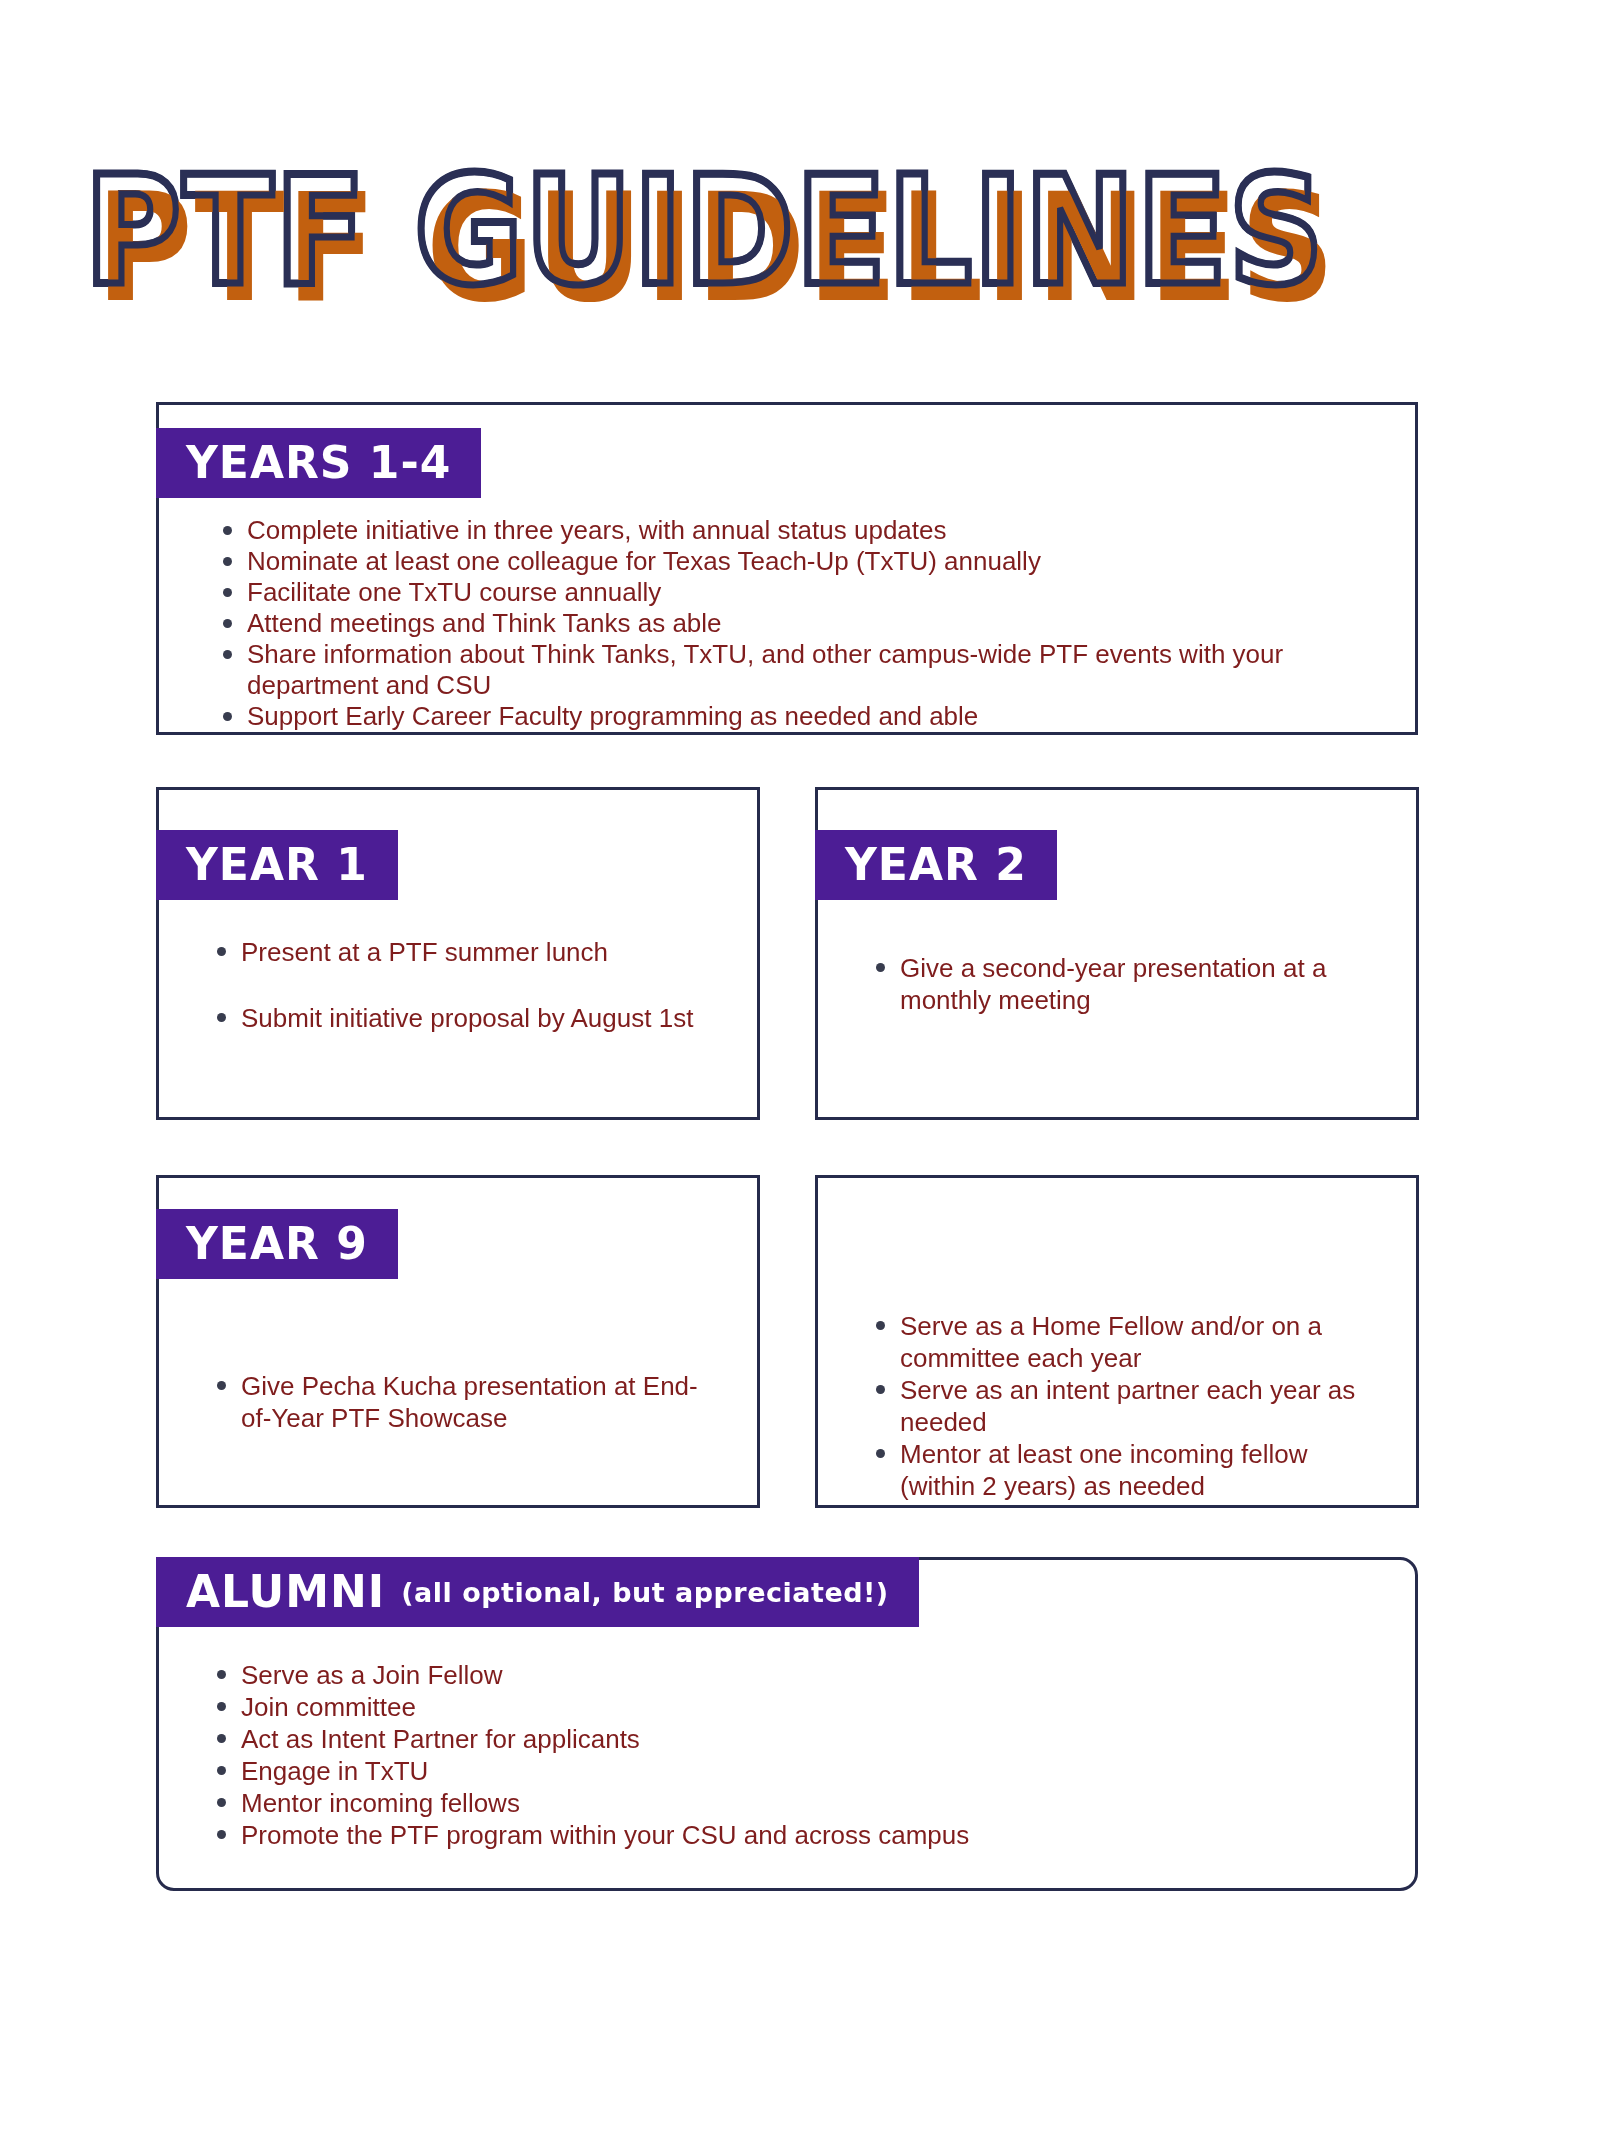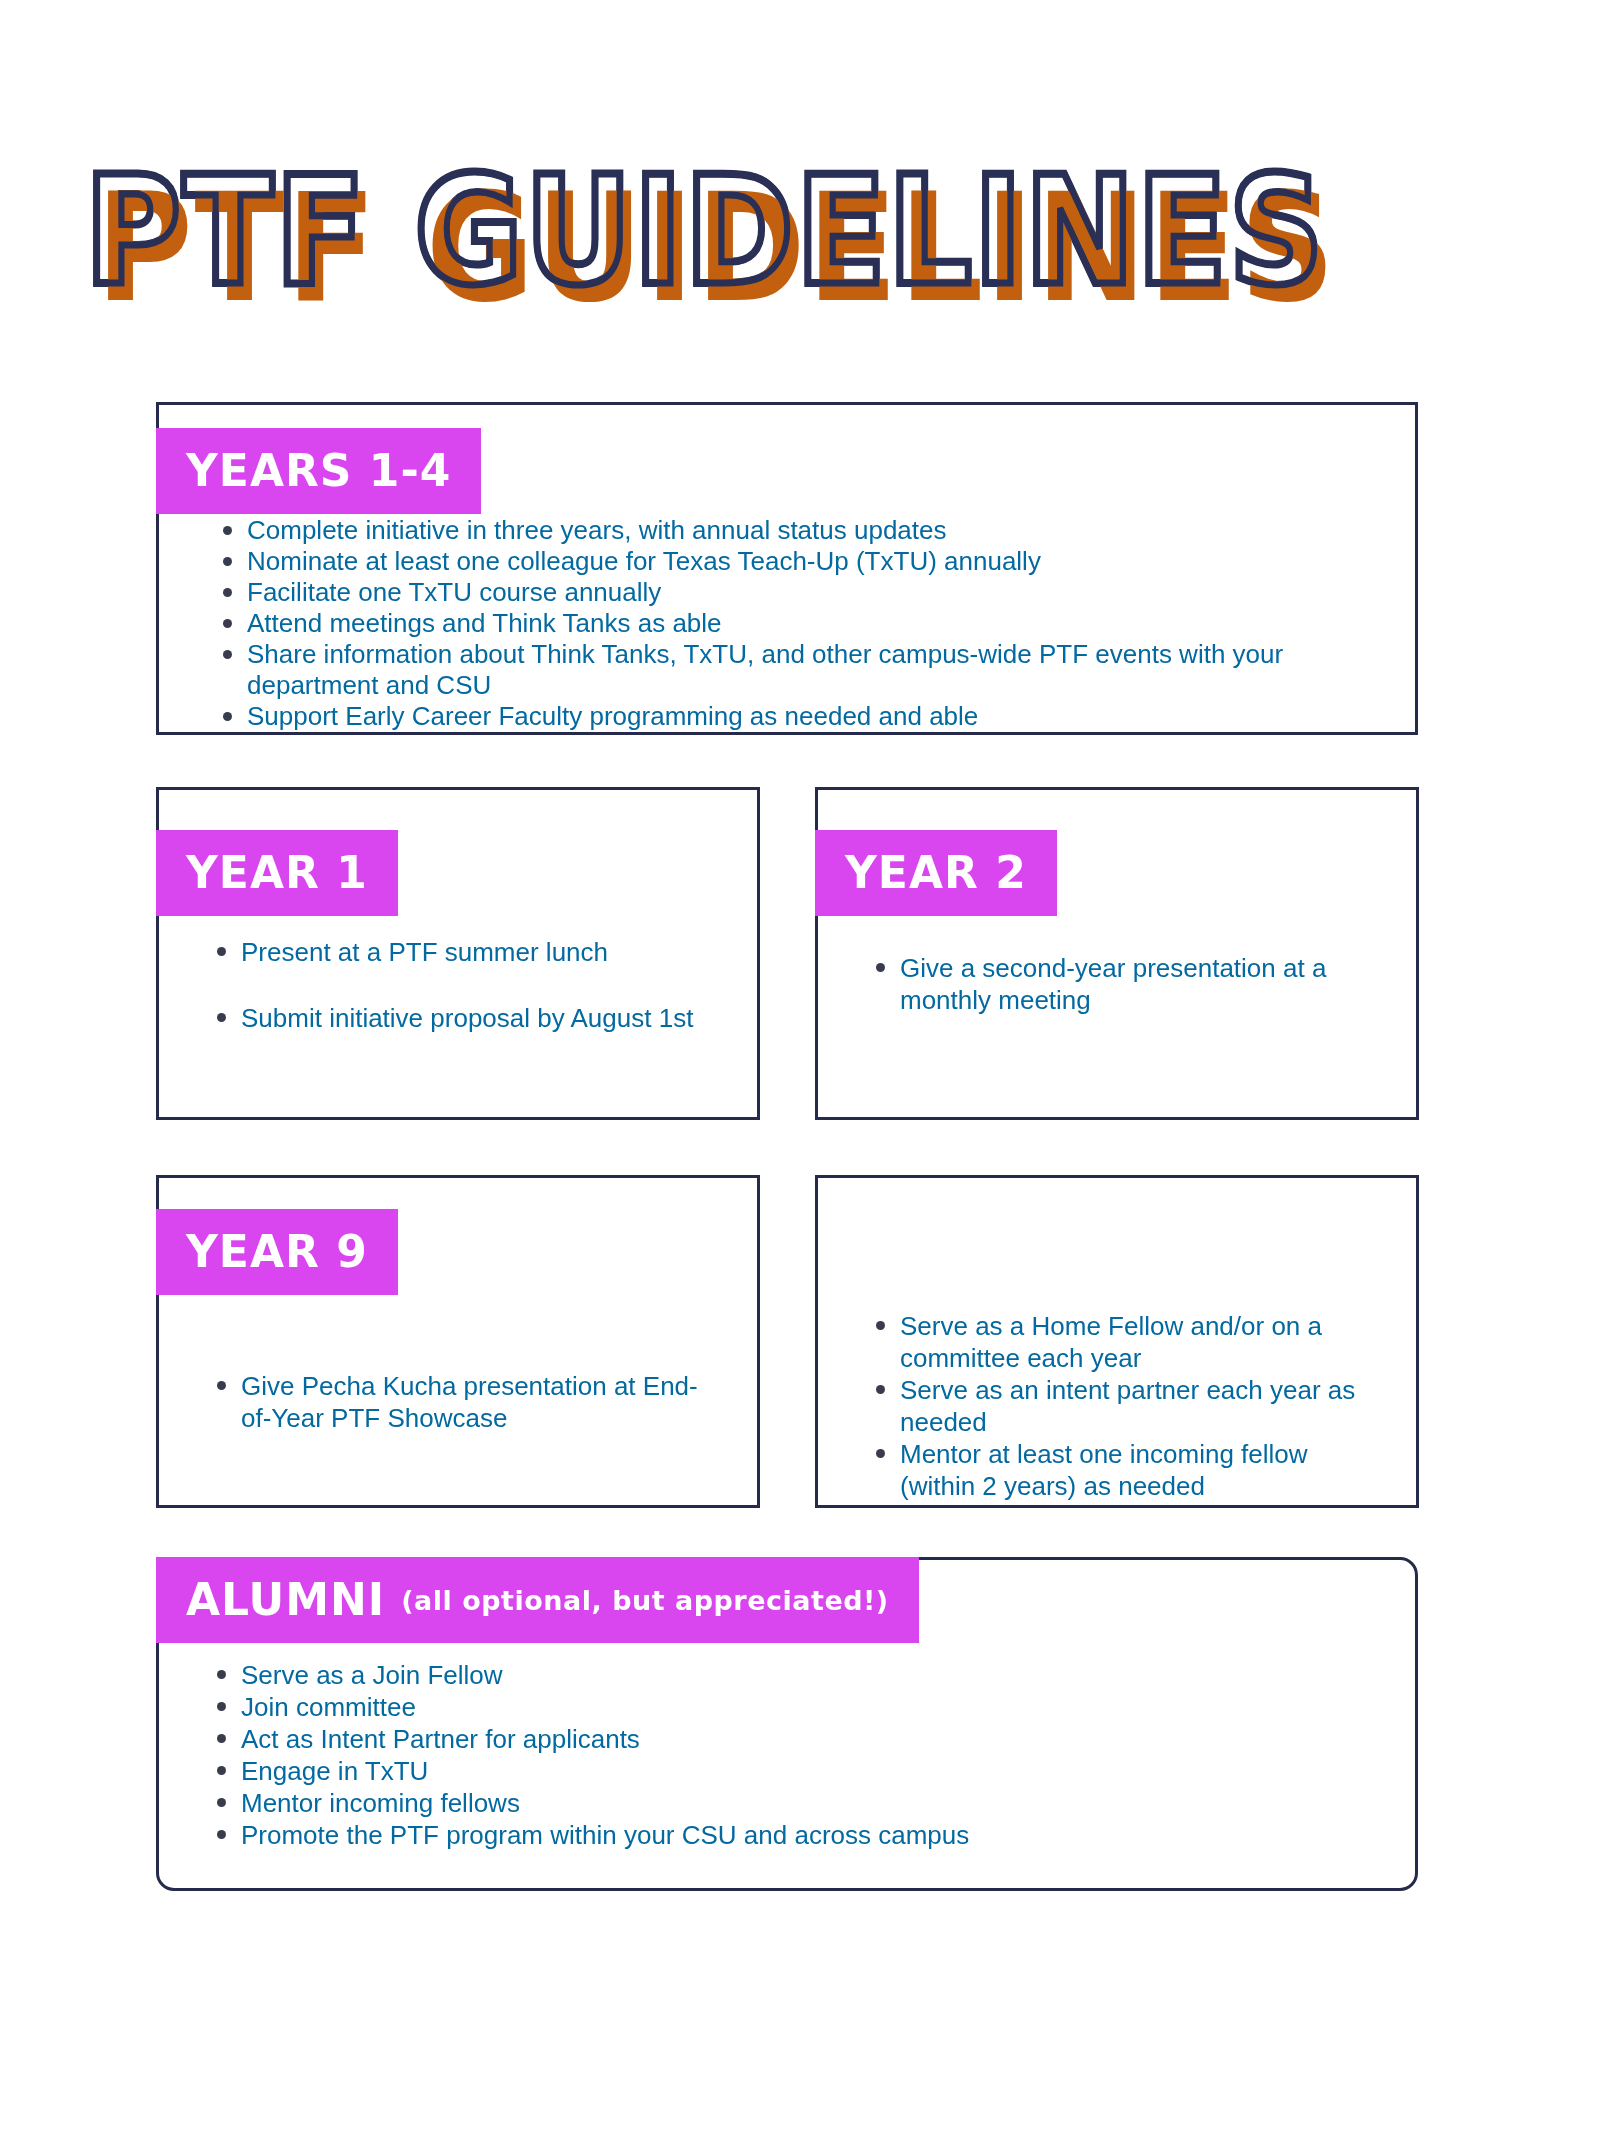--- a/index.html
+++ b/index.html
@@ -24,30 +24,30 @@
   .card {
     position:absolute; background:#ffffff; border:3px solid #262b4c;
   }
   .card::before {
     content:""; position:absolute; left:14px; top:14px;
     width:100%; height:100%;
     background:#bf5708; border:3px solid #262b4c; z-index:-1;
   }
   .card-header {
     position:absolute; left:-3px; height:70px;
-    background:#d946ef; color:#ffffff;
+    background:#4c1d95; color:#ffffff;
     font-family:"DejaVu Sans", sans-serif; font-weight:bold;
-    display:flex; align-items:center; padding:8px 30px; white-space:nowrap;
+    display:flex; align-items:center; padding:0 30px; white-space:nowrap;
   }
   .h-main { font-size:44px; line-height:70px; letter-spacing:1px; }
   .h-suffix { font-size:27px; margin-left:16px; letter-spacing:0.5px; }
 
   ul.bullets {
     list-style:none; margin:0; padding:0 20px 0 56px;
-    color:#0369a1; font-size:26px; line-height:32px;
+    color:#7f1d1d; font-size:26px; line-height:32px;
   }
   ul.bullets li { position:relative; padding-left:26px; }
   ul.bullets li::before {
     content:""; position:absolute; left:2px; top:11px;
     width:9px; height:9px; border-radius:50%; background:#383c4e;
   }
 
   
   #card-years-1-4 { left:156px; top:402px;  width:1256px; height:327px; }
   #card-year-1    { left:156px; top:787px;  width:598px;  height:327px; }

